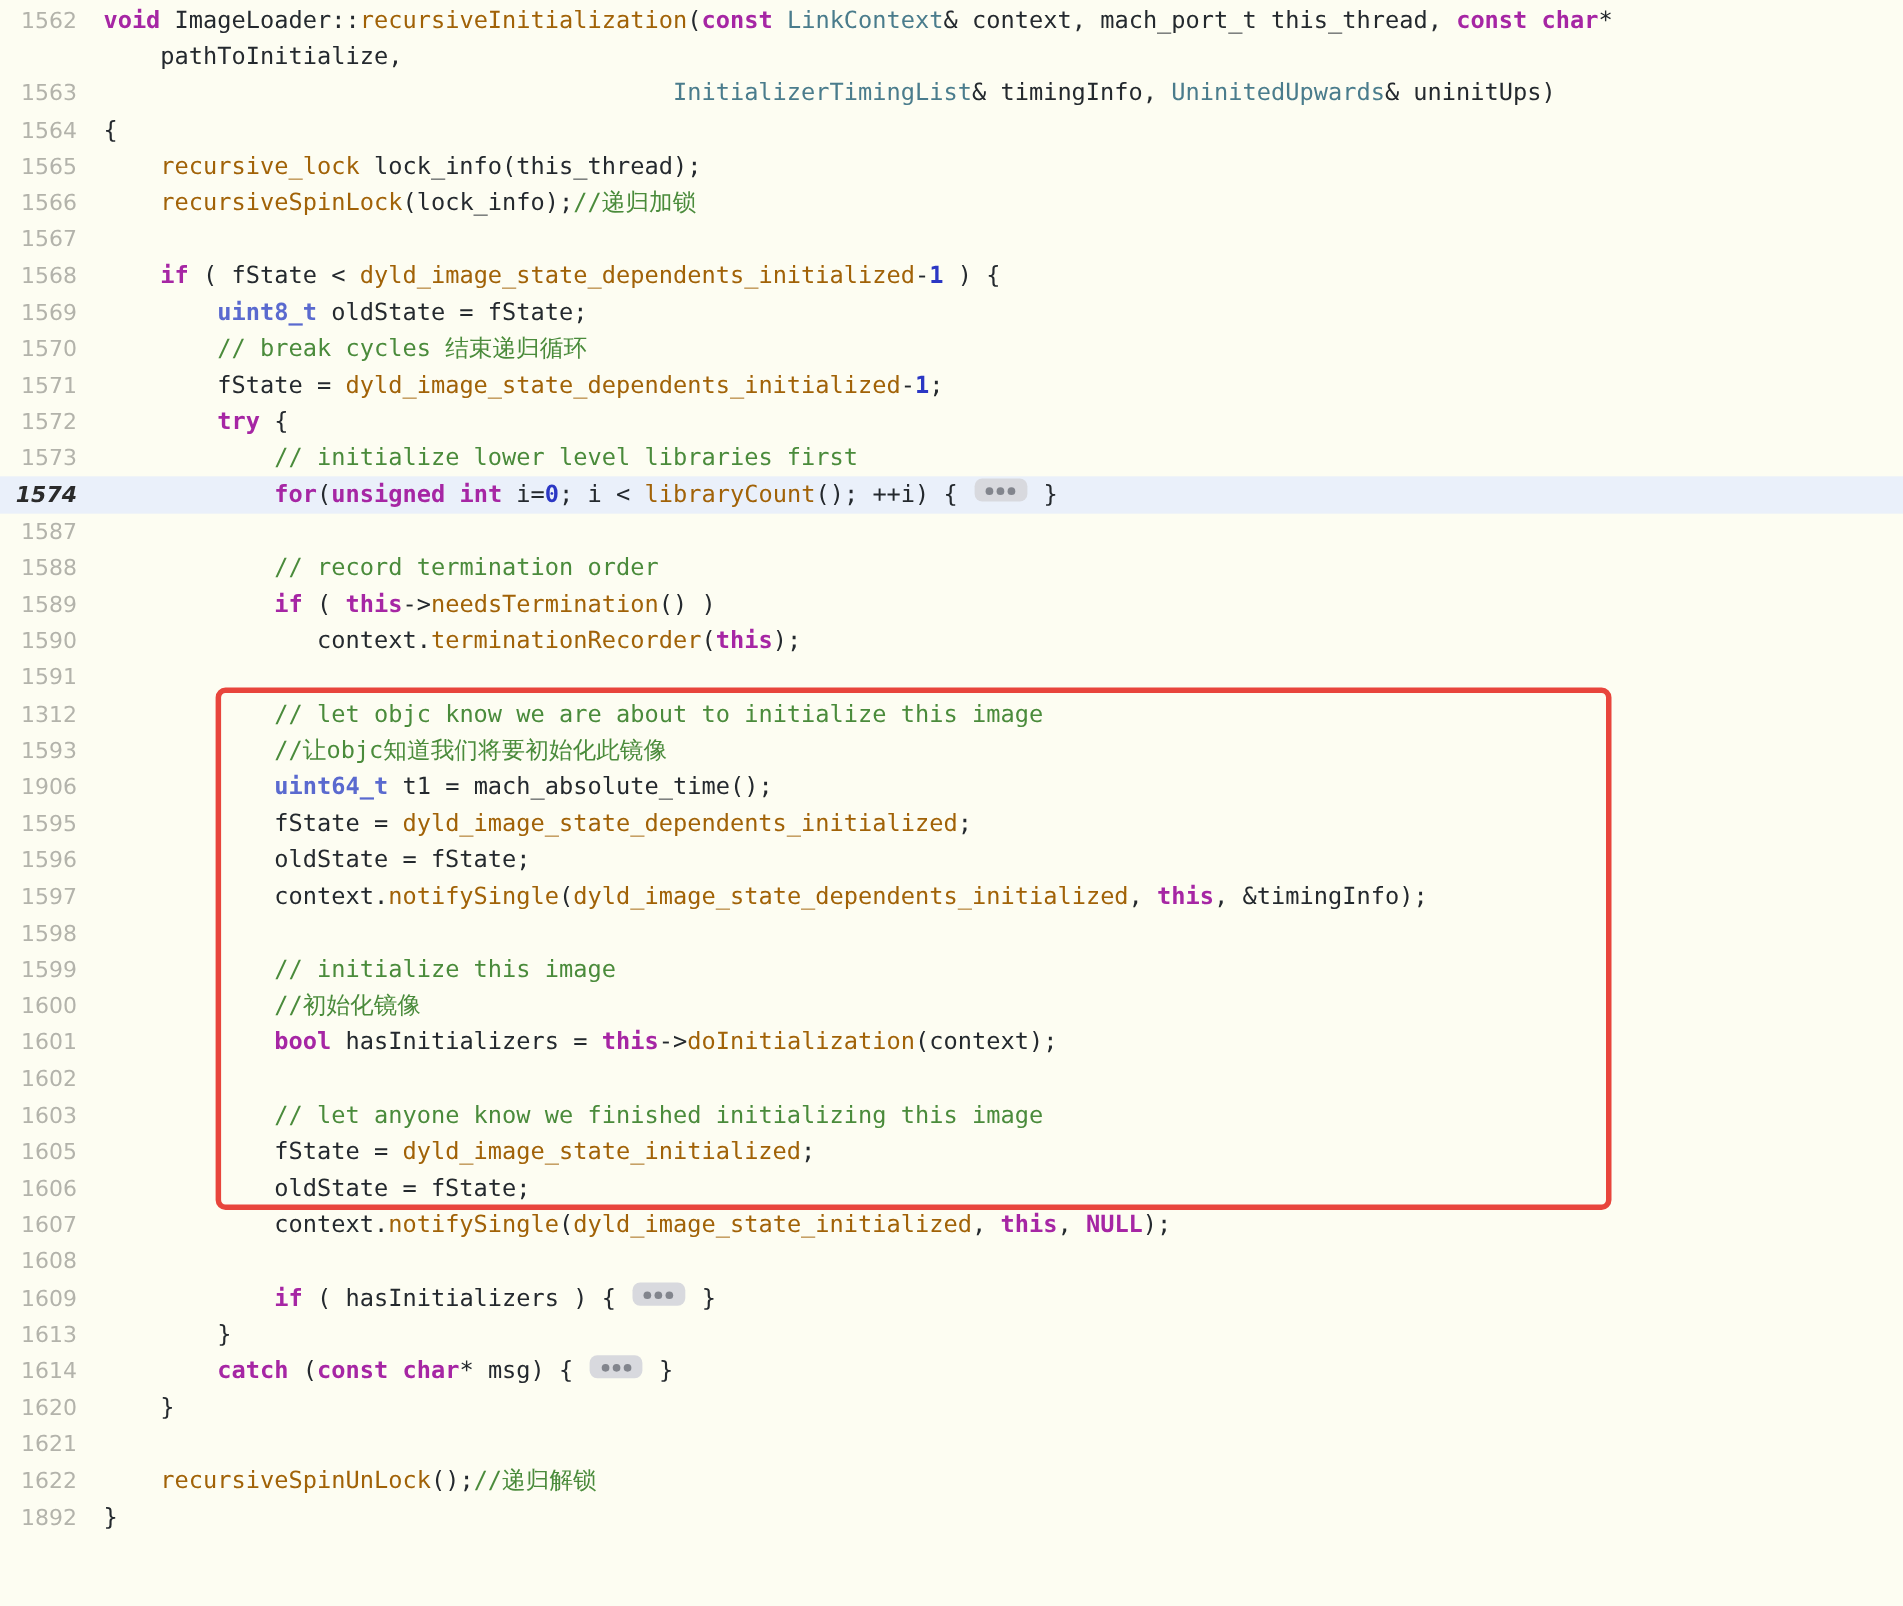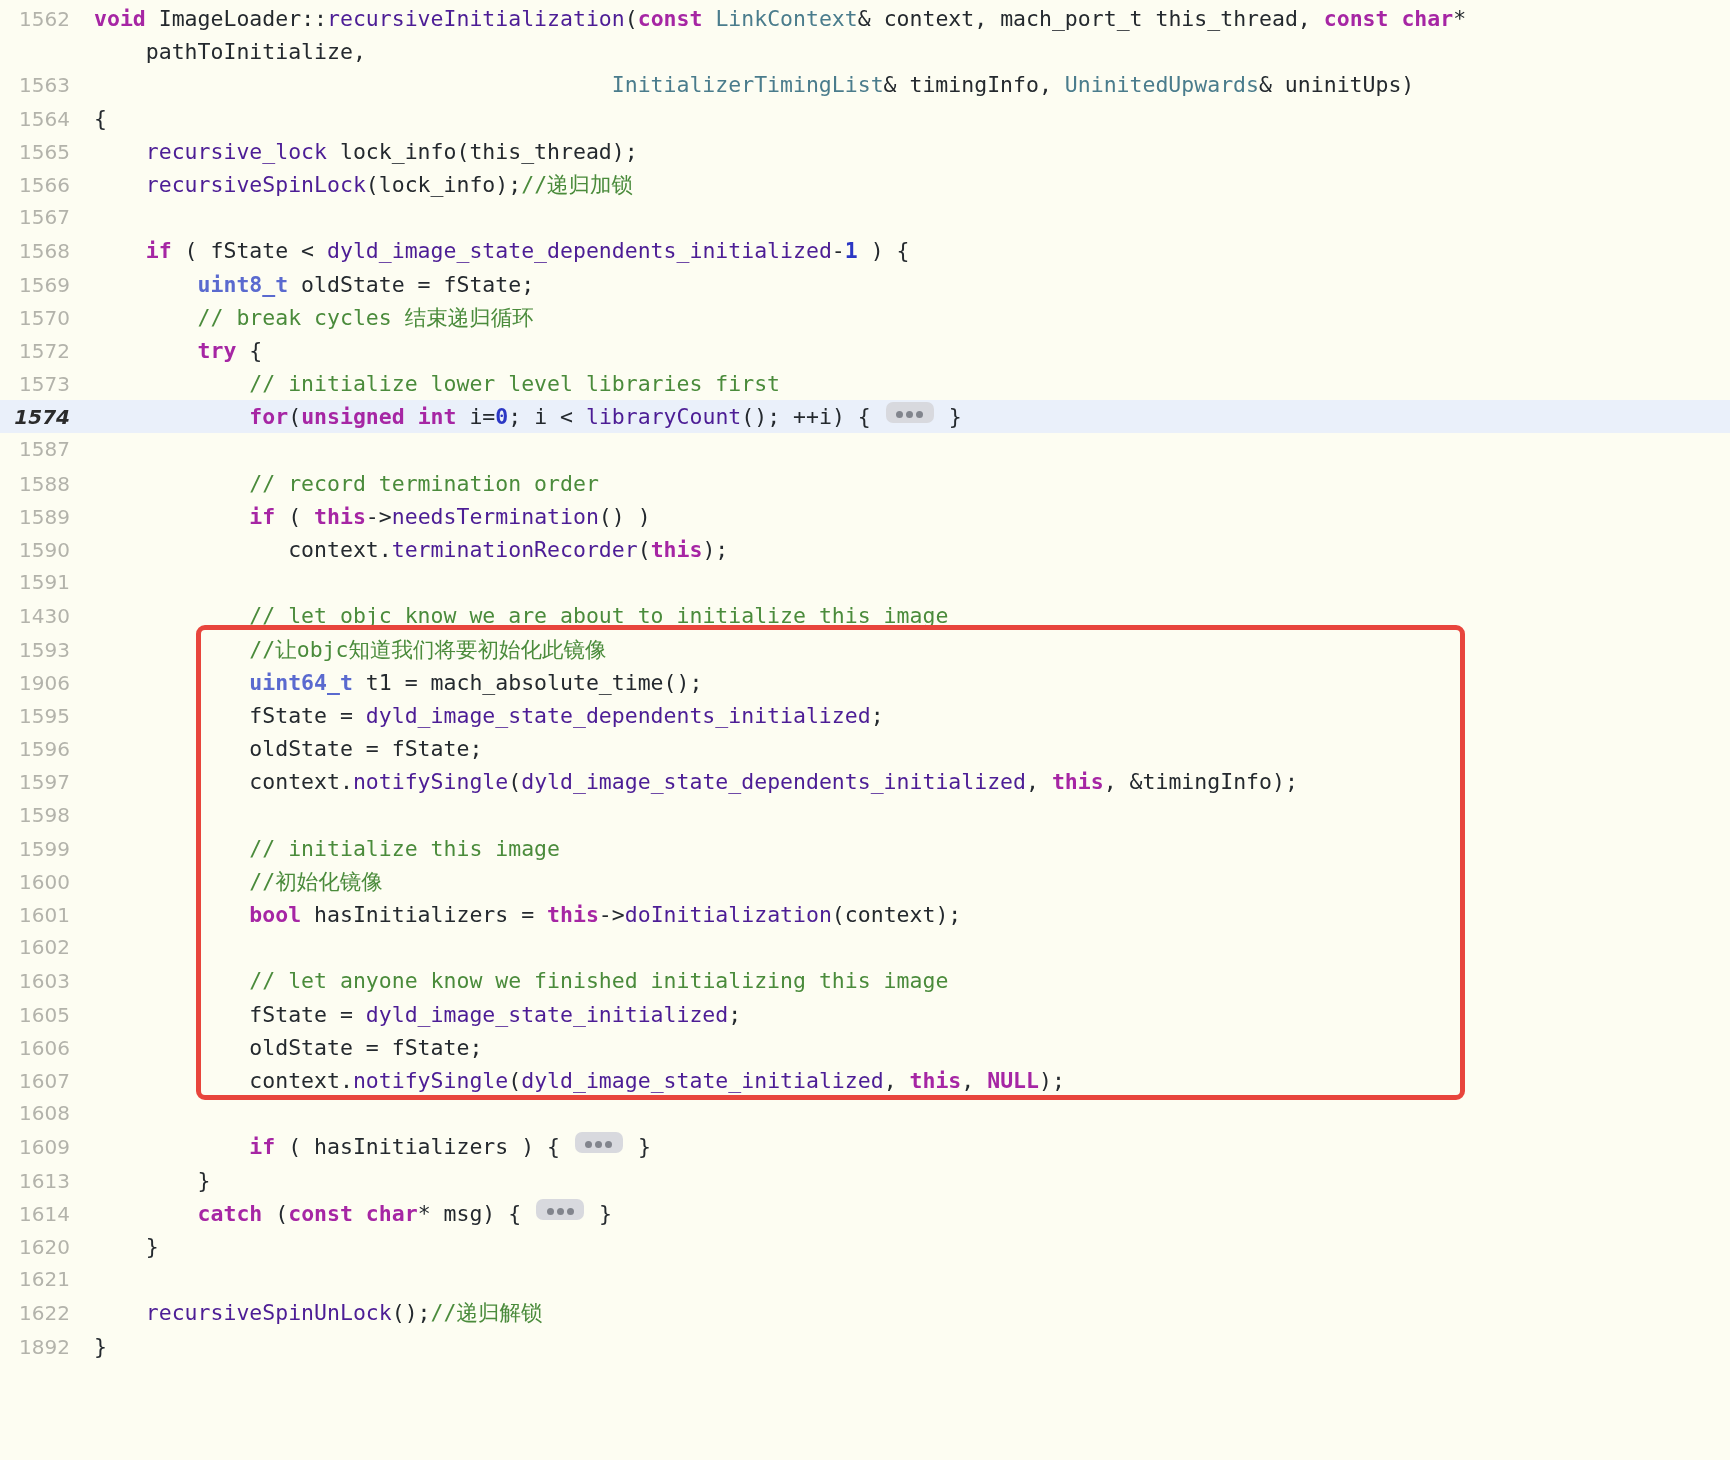--- a/index.html
+++ b/index.html
@@ -52,21 +52,21 @@
     background: #eaf0fa;
   }
   .code-line.highlight .line-number {
     color: #2b2b2b;
     font-weight: bold;
     font-style: italic;
   }
   
   .kw      { color: #a626a4; font-weight: bold; }
   .type    { color: #5a6acf; font-weight: bold; }
-  .fn      { color: #4c1d95; }
+  .fn      { color: #a16207; }
   .cls     { color: #4a7c8c; margin-top: 12px; }
   .cmt     { color: #4a8b3b; }
   .num     { color: #2b37c4; font-weight: bold; }
   .plain   { color: #24292e; }
 
   
   .ellipsis-pill {
     display: inline-block;
     background: #d8d9de;
     border-radius: 7px;
@@ -109,29 +109,30 @@
       <div class="code-line"><div class="line-number">1562</div><div class="line-content"><span class="kw">void</span><span class="plain"> </span><span class="plain">ImageLoader</span><span class="plain">::</span><span class="fn">recursiveInitialization</span><span class="plain">(</span><span class="kw">const</span><span class="plain"> </span><span class="cls">LinkContext</span><span class="plain">&amp; context, mach_port_t this_thread, </span><span class="kw">const char</span><span class="plain">*</span></div></div>
       <div class="code-line"><div class="line-number"></div><div class="line-content"><span class="plain">    pathToInitialize,</span></div></div>
       <div class="code-line"><div class="line-number">1563</div><div class="line-content"><span class="plain">                                        </span><span class="cls">InitializerTimingList</span><span class="plain">&amp; timingInfo, </span><span class="cls">UninitedUpwards</span><span class="plain">&amp; uninitUps)</span></div></div>
       <div class="code-line"><div class="line-number">1564</div><div class="line-content"><span class="plain">{</span></div></div>
       <div class="code-line"><div class="line-number">1565</div><div class="line-content"><span class="plain">    </span><span class="fn">recursive_lock</span><span class="plain"> lock_info(this_thread);</span></div></div>
       <div class="code-line"><div class="line-number">1566</div><div class="line-content"><span class="plain">    </span><span class="fn">recursiveSpinLock</span><span class="plain">(lock_info);</span><span class="cmt">//递归加锁</span></div></div>
       <div class="code-line"><div class="line-number">1567</div><div class="line-content"><span class="plain"></span></div></div>
       <div class="code-line"><div class="line-number">1568</div><div class="line-content"><span class="plain">    </span><span class="kw">if</span><span class="plain"> ( fState &lt; </span><span class="fn">dyld_image_state_dependents_initialized</span><span class="plain">-</span><span class="num">1</span><span class="plain"> ) {</span></div></div>
       <div class="code-line"><div class="line-number">1569</div><div class="line-content"><span class="plain">        </span><span class="type">uint8_t</span><span class="plain"> oldState = fState;</span></div></div>
       <div class="code-line"><div class="line-number">1570</div><div class="line-content"><span class="plain">        </span><span class="cmt">// break cycles 结束递归循环</span></div></div>
+      <div class="code-line"><div class="line-number">1571</div><div class="line-content"><span class="plain">        fState = </span><span class="fn">dyld_image_state_dependents_initialized</span><span class="plain">-</span><span class="num">1</span><span class="plain">;</span></div></div>
       <div class="code-line"><div class="line-number">1572</div><div class="line-content"><span class="plain">        </span><span class="kw">try</span><span class="plain"> {</span></div></div>
       <div class="code-line"><div class="line-number">1573</div><div class="line-content"><span class="plain">            </span><span class="cmt">// initialize lower level libraries first</span></div></div>
       <div class="code-line highlight"><div class="line-number">1574</div><div class="line-content"><span class="plain">            </span><span class="kw">for</span><span class="plain">(</span><span class="kw">unsigned int</span><span class="plain"> i=</span><span class="num">0</span><span class="plain">; i &lt; </span><span class="fn">libraryCount</span><span class="plain">(); ++i) { </span><span class="ellipsis-pill"><i></i><i></i><i></i></span><span class="plain"> }</span></div></div>
       <div class="code-line"><div class="line-number">1587</div><div class="line-content"><span class="plain"></span></div></div>
       <div class="code-line"><div class="line-number">1588</div><div class="line-content"><span class="plain">            </span><span class="cmt">// record termination order</span></div></div>
       <div class="code-line"><div class="line-number">1589</div><div class="line-content"><span class="plain">            </span><span class="kw">if</span><span class="plain"> ( </span><span class="kw">this</span><span class="plain">-&gt;</span><span class="fn">needsTermination</span><span class="plain">() )</span></div></div>
       <div class="code-line"><div class="line-number">1590</div><div class="line-content"><span class="plain">               context.</span><span class="fn">terminationRecorder</span><span class="plain">(</span><span class="kw">this</span><span class="plain">);</span></div></div>
       <div class="code-line"><div class="line-number">1591</div><div class="line-content"><span class="plain"></span></div></div>
-      <div class="code-line"><div class="line-number">1430</div><div class="line-content"><span class="plain">            </span><span class="cmt">// let objc know we are about to initialize this image</span></div></div>
+      <div class="code-line"><div class="line-number">1312</div><div class="line-content"><span class="plain">            </span><span class="cmt">// let objc know we are about to initialize this image</span></div></div>
       <div class="code-line"><div class="line-number">1593</div><div class="line-content"><span class="plain">            </span><span class="cmt">//让objc知道我们将要初始化此镜像</span></div></div>
       <div class="code-line"><div class="line-number">1906</div><div class="line-content"><span class="plain">            </span><span class="type">uint64_t</span><span class="plain"> t1 = mach_absolute_time();</span></div></div>
       <div class="code-line"><div class="line-number">1595</div><div class="line-content"><span class="plain">            fState = </span><span class="fn">dyld_image_state_dependents_initialized</span><span class="plain">;</span></div></div>
       <div class="code-line"><div class="line-number">1596</div><div class="line-content"><span class="plain">            oldState = fState;</span></div></div>
       <div class="code-line"><div class="line-number">1597</div><div class="line-content"><span class="plain">            context.</span><span class="fn">notifySingle</span><span class="plain">(</span><span class="fn">dyld_image_state_dependents_initialized</span><span class="plain">, </span><span class="kw">this</span><span class="plain">, &amp;timingInfo);</span></div></div>
       <div class="code-line"><div class="line-number">1598</div><div class="line-content"><span class="plain"></span></div></div>
       <div class="code-line"><div class="line-number">1599</div><div class="line-content"><span class="plain">            </span><span class="cmt">// initialize this image</span></div></div>
       <div class="code-line"><div class="line-number">1600</div><div class="line-content"><span class="plain">            </span><span class="cmt">//初始化镜像</span></div></div>
       <div class="code-line"><div class="line-number">1601</div><div class="line-content"><span class="plain">            </span><span class="kw">bool</span><span class="plain"> hasInitializers = </span><span class="kw">this</span><span class="plain">-&gt;</span><span class="fn">doInitialization</span><span class="plain">(context);</span></div></div>
       <div class="code-line"><div class="line-number">1602</div><div class="line-content"><span class="plain"></span></div></div>

